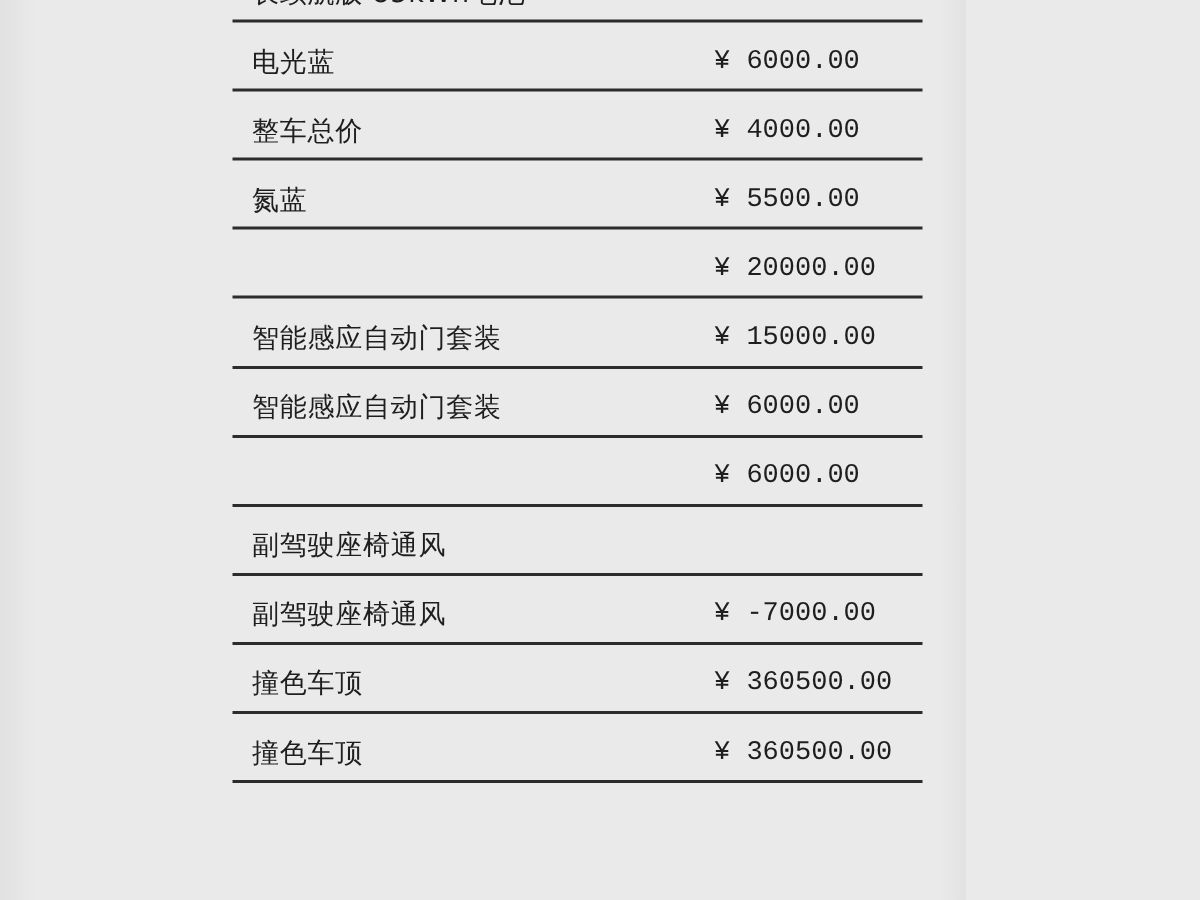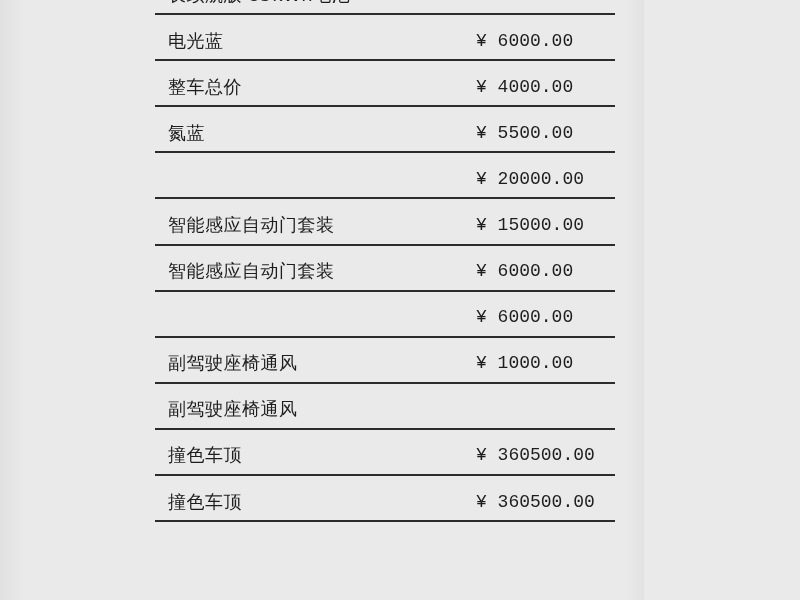--- a/index.html
+++ b/index.html
@@ -100,25 +100,25 @@
       <span class="cell-name">智能感应自动门套装</span>
       <span class="cell-price">¥ 6000.00</span>
     </div>
 
     <div class="row">
       <span class="cell-price">¥ 6000.00</span>
     </div>
 
     <div class="row">
       <span class="cell-name">副驾驶座椅通风</span>
-      <span class="cell-price">¥ 1000.00</span>
     </div>
 
     <div class="row">
       <span class="cell-name">副驾驶座椅通风</span>
+      <span class="cell-price">¥ -7000.00</span>
     </div>
 
     <div class="row">
       <span class="cell-name">撞色车顶</span>
       <span class="cell-price">¥ 360500.00</span>
     </div>
 
     <div class="row">
       <span class="cell-name">撞色车顶</span>
       <span class="cell-price">¥ 360500.00</span>

